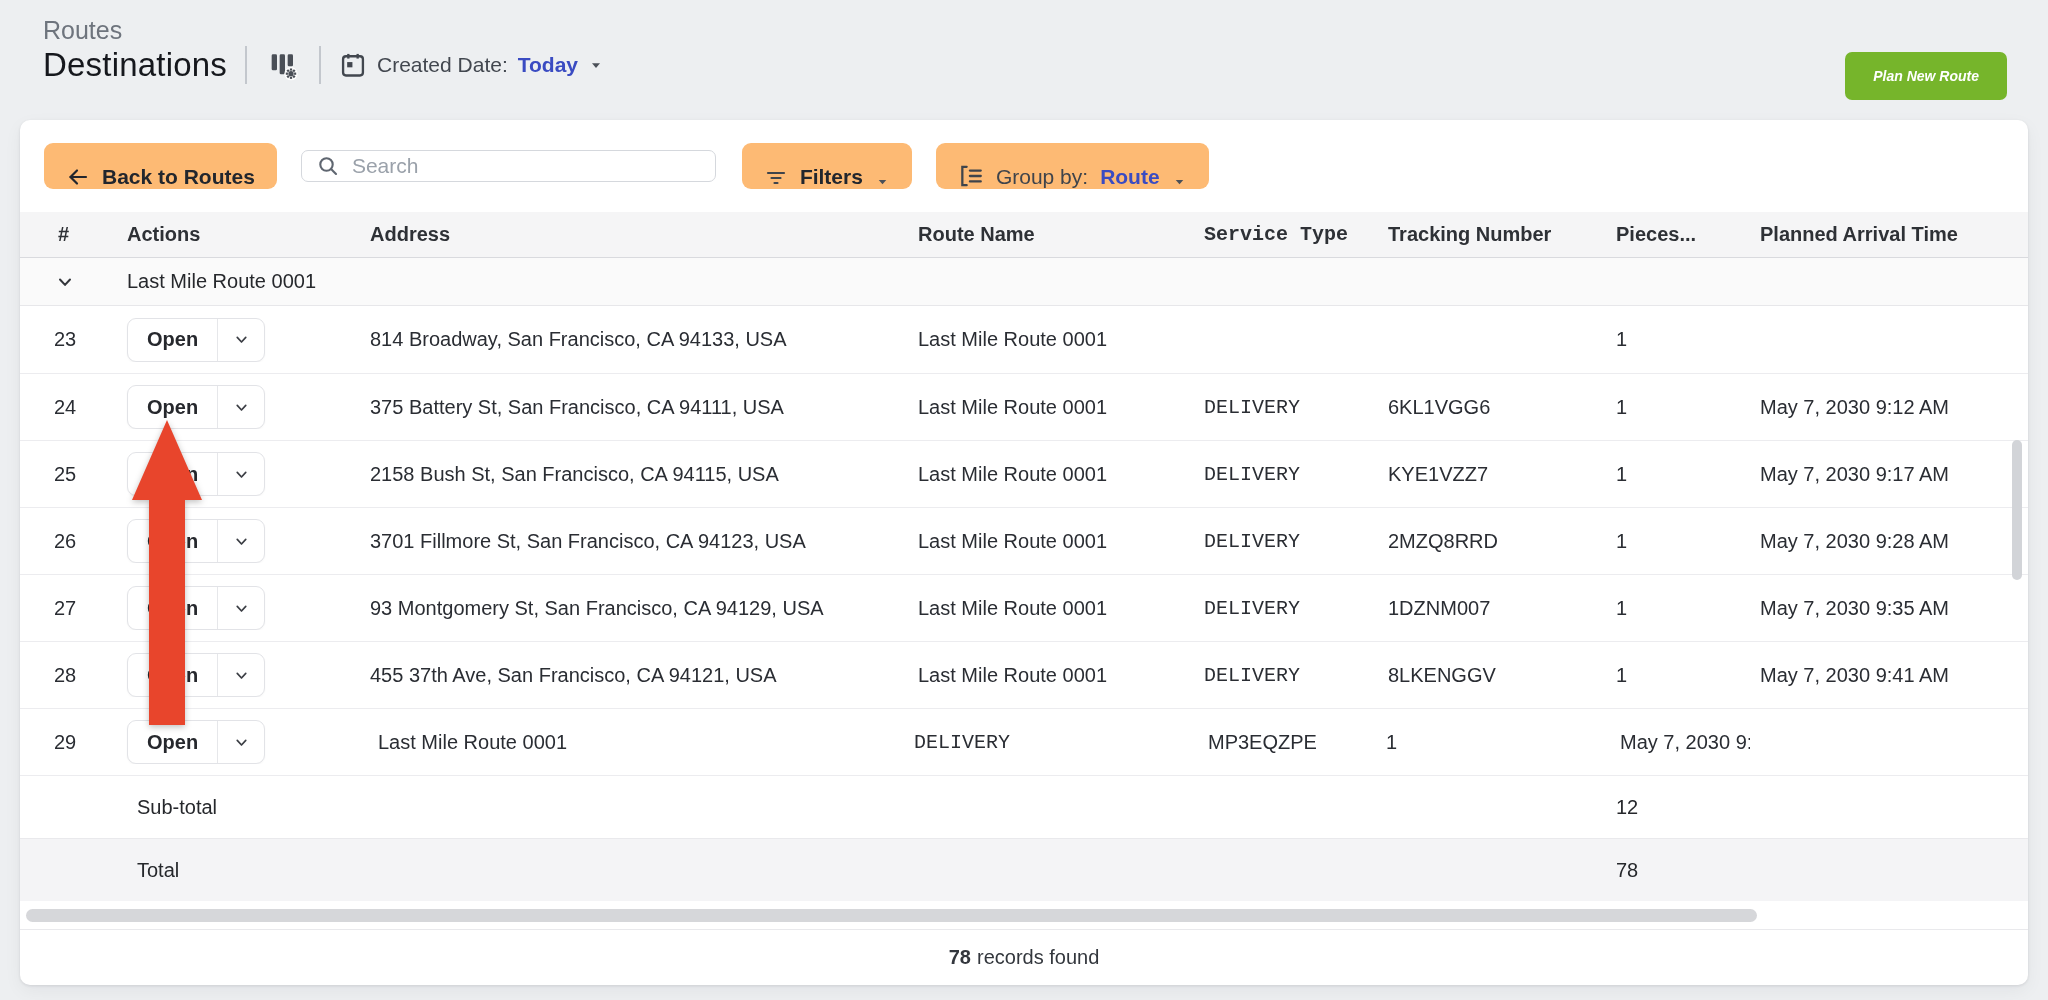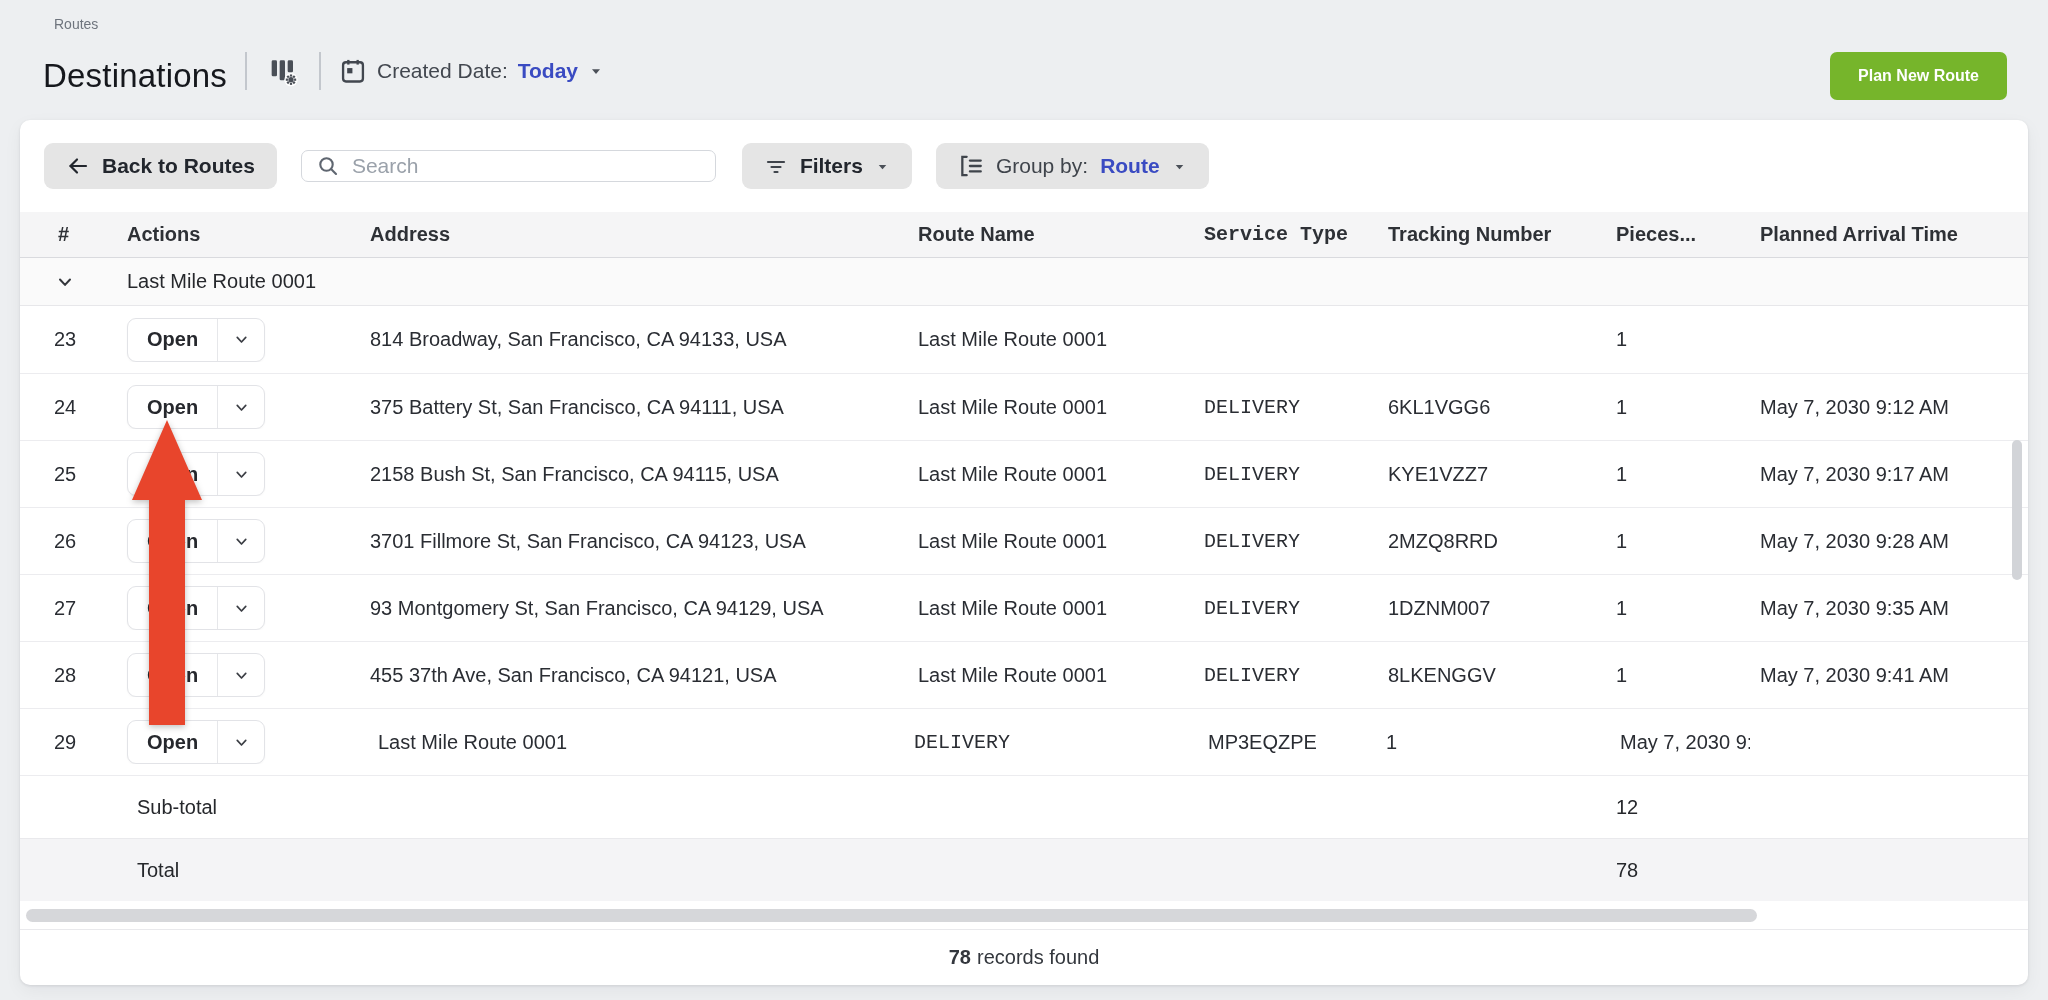--- a/index.html
+++ b/index.html
@@ -7,63 +7,63 @@
   body {
     background: #edeff1;
     font-family: "Liberation Sans", "DejaVu Sans", sans-serif;
     color: #2a2d33;
     overflow: hidden;
     position: relative;
   }
   
   .topbar { position: relative; height: 120px; }
   .breadcrumb {
-    position: absolute; left: 54px; top: 16px;
-    font-size: 14px; color: #6e747d;
+    position: absolute; left: 43px; top: 16px;
+    font-size: 25px; color: #6e747d;
     cursor: pointer;
   }
   .title-row {
     position: absolute; left: 43px; top: 46px;
     display: flex; align-items: center; gap: 18px;
   }
-  .page-title { font-size: 33px; font-weight: 500; color: #16181d; letter-spacing: .2px; margin-top: 11px; }
+  .page-title { font-size: 33px; font-weight: 500; color: #16181d; letter-spacing: .2px; }
   .vdiv { width: 2px; height: 38px; background: #c3c7cd; }
   .icon-btn {
     background: none; border: none; cursor: pointer;
     display: flex; align-items: center; justify-content: center;
     position: relative; padding: 2px;
   }
   .date-filter {
     display: flex; align-items: center; gap: 10px;
     font-size: 21px; color: #42474f; cursor: pointer;
   }
   .date-filter .label { color: #42474f; }
   .date-filter .value { color: #3a4bc2; font-weight: 700; }
   .btn-primary {
     position: absolute; right: 41px; top: 52px;
     height: 48px; padding: 0 28px;
     background: #76b52b; border: none; border-radius: 7px;
-    color: #fff; font-size: 16px; font-weight: 700;
-    font-family: inherit; cursor: pointer;
+    color: #fff; font-size: 14px; font-weight: 700;
+    font-family: inherit; cursor: pointer; font-style: italic;
   }
   
   .card {
     position: relative;
     margin: 0 20px; height: 865px;
     background: #fff; border-radius: 10px;
     box-shadow: 0 1px 3px rgba(20,24,31,.10), 0 6px 18px rgba(20,24,31,.05);
   }
   
   .toolbar {
     height: 92px; display: flex; align-items: center;
     padding: 0 24px; gap: 24px;
   }
   .btn-ghost {
-    height: 46px; display: flex; align-items: center; gap: 12px;
-    background: #e5e5e5; border: none; border-radius: 9px;
+    height: 46px; display: flex; align-items: flex-end; gap: 12px;
+    background: #fdba74; border: none; border-radius: 9px;
     padding: 0 22px; font-size: 21px; font-weight: 600; color: #22262d;
     font-family: inherit; cursor: pointer;
   }
   .btn-ghost .sub { font-weight: 400; color: #3f444b; }
   .btn-ghost .value { color: #3a4bc2; font-weight: 700; }
   .search-box {
     width: 415px; height: 32px;
     border: 1px solid #d5d8dd; border-radius: 7px;
     display: flex; align-items: center; gap: 12px; padding: 0 14px;
     background: #fff;

